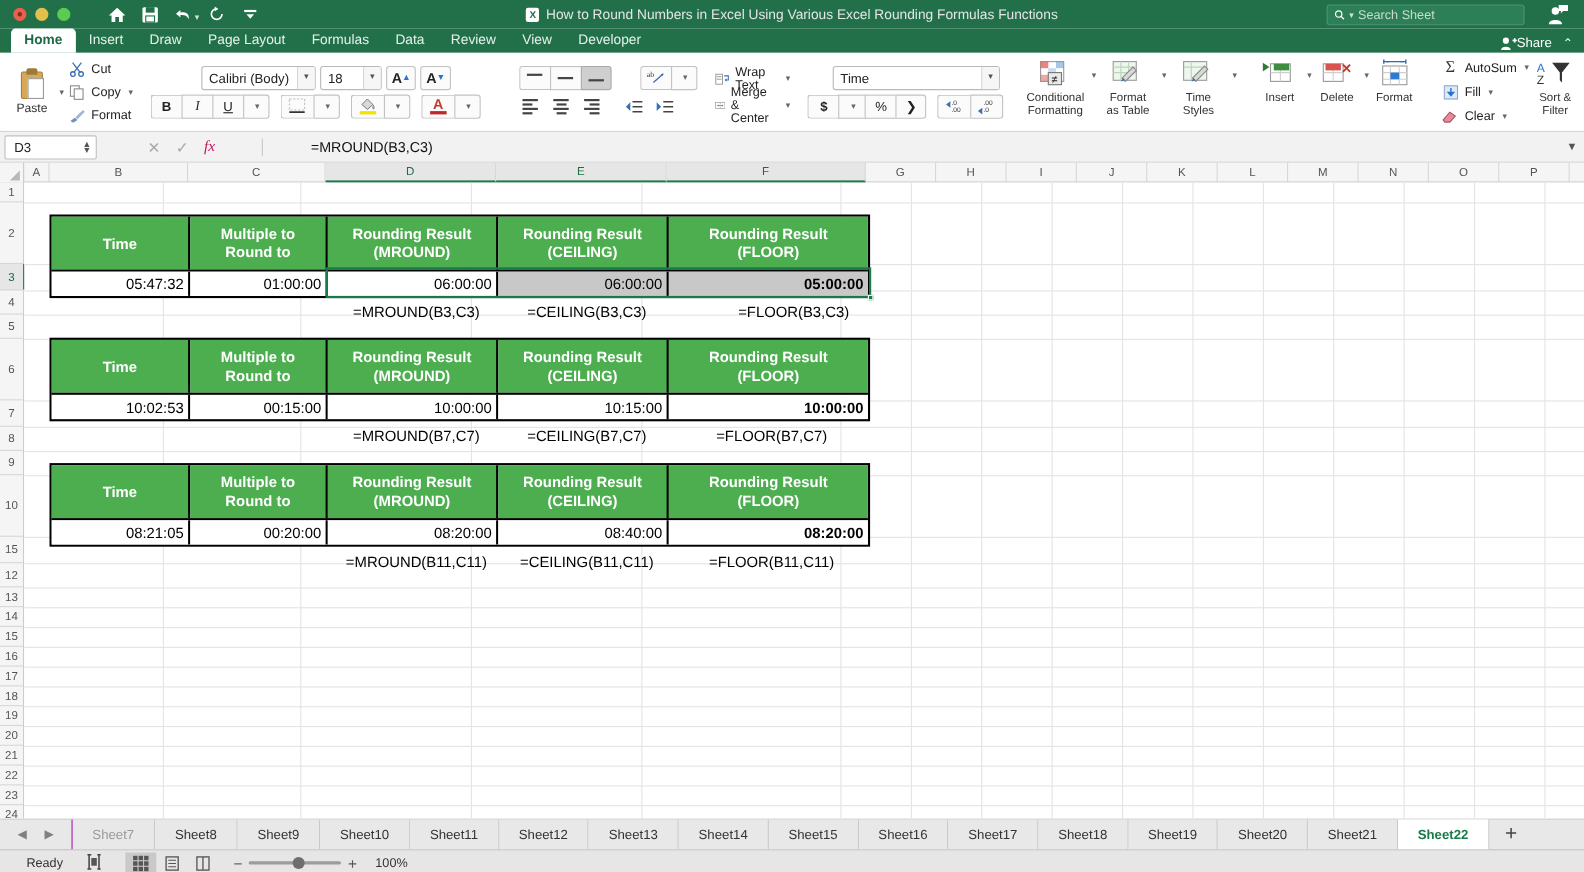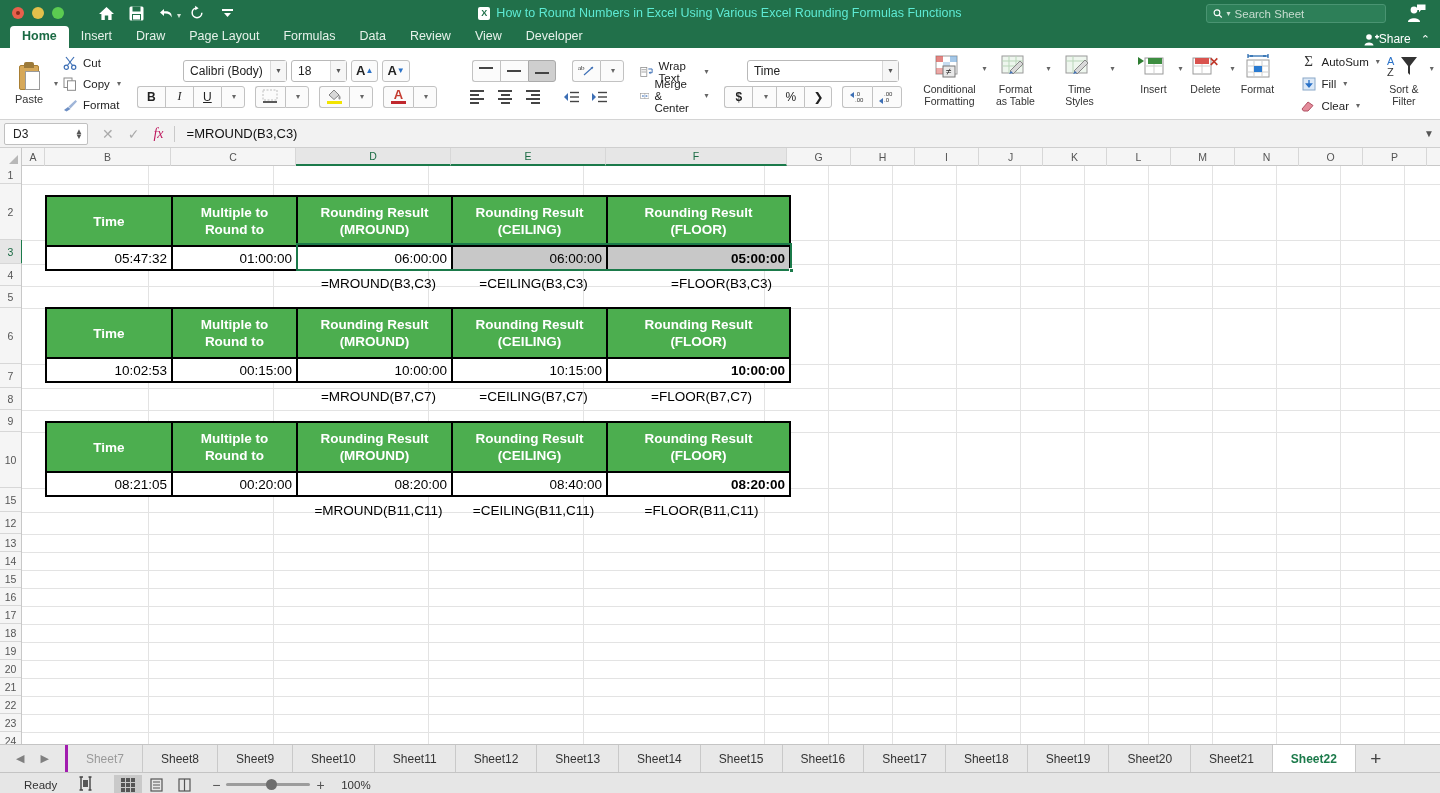--- a/index.html
+++ b/index.html
@@ -25,21 +25,21 @@
 
   .qat { display: flex; align-items: center; gap: 2px; margin-left: 28px; }
   .qat-btn {
     width: 28px; height: 22px; display: flex; align-items: center; justify-content: center;
     color: #fff; cursor: pointer;
   }
   .qat-caret { font-size: 8px; color: #cfe3d6; margin-left: -5px; margin-top:5px; }
 
   .win-title {
     position: absolute; left: 0; right: 0; text-align: center;
-    color: #5eead4; font-size: 12.5px; pointer-events: none;
+    color: #e5e5e5; font-size: 12.5px; pointer-events: none;
     display:flex; align-items:center; justify-content:center; gap:6px;
   }
   .xl-mini { display:inline-block; width:12px;height:13px; background:#fff; border-radius:2px; position:relative; }
   .xl-mini::after{content:'X'; position:absolute; inset:0; color:#21704A; font-size:9px; font-weight:bold; text-align:center; line-height:13px;}
 
   .search-sheet {
     position: absolute; right: 54px; top: 4px;
     width: 180px; height: 19px; background: #2d7f58;
     border: 1px solid #4a9472; border-radius: 3px;
     display: flex; align-items: center; padding: 0 6px; gap: 4px;
@@ -138,20 +138,21 @@
     display:flex; flex-direction:column; align-items:center; justify-content:flex-start;
     width: 58px; cursor:pointer; padding-top:4px; height:100%;
   }
   .bigbtn .bico { height: 30px; display:flex; align-items:center; justify-content:center; }
   .bigbtn .blbl { font-size: 10.5px; color:#333; text-align:center; line-height:11.5px; margin-top:2px; }
 
   
   .formulabar {
     height: 28px; background: #f2f2f2; display: flex; align-items: center;
     border-bottom: 1px solid #cfcfcf;
+    gap: 32px;
   }
   .namebox {
     width: 84px; height: 22px; margin-left: 4px; background: #fff;
     border: 1px solid #c0c0c0; border-radius: 2px; display: flex; align-items: center;
     font-size: 12px; padding-left: 8px; color: #222;
   }
   .spinner { margin-left: auto; margin-right: 4px; display:flex; flex-direction:column; line-height:5px; color:#555; font-size:8px;}
   .fb-icons { display:flex; align-items:center; gap:14px; margin-left: 14px; }
   .fb-ic { font-size: 14px; color: #aaa; }
   .fx { font-style: italic; font-size: 14px; color: #be185d; font-family:"Liberation Serif", serif;}
@@ -229,21 +230,21 @@
   .tabsbar {
     height: 28px; background: #e8e8e8; display: flex; align-items: stretch;
     border-top: 1px solid #c4c4c4;
   }
   .navarrows { display:flex; align-items:center; gap:16px; padding: 0 16px; color:#808080; font-size:11px;}
   .navarrows span { cursor: pointer; }
   .stab {
     padding: 0 18px; font-size: 12px; color: #333; display:flex; align-items:center;
     border-right: 1px solid #c9c9c9; cursor: pointer; background:#e8e8e8;
   }
-  .stab.first { color:#9a9a9a; border-left:3px solid #a21caf; }
+  .stab.first { color:#9a9a9a; border-left:1px solid #a21caf; }
   .stab.active { background:#fff; color:#1b7a4a; font-weight:bold; border-right-color:#c9c9c9;}
   .addtab { width:40px; display:flex; align-items:center; justify-content:center; font-size:19px; color:#444; cursor:pointer;}
 
   
   .statusbar {
     height: 24px; background: #e6e6e6; border-top: 1px solid #c4c4c4;
     display: flex; align-items: center; font-size: 11.5px; color: #333;
   }
   .st-ready { margin-left: 24px; }
   .st-mode { margin-left: 22px; font-size:13px; color:#444;}
@@ -473,21 +474,21 @@
               <i style="width:0"></i>
             </span>
         </div>
         <div class="btn-sq on" style="width:28px;">
           <span class="align-ico" style="gap:3px;">
               <i style="width:0"></i>
               <i style="width:14px"></i>
             </span>
         </div>
       </div>
-      <div class="grp-seg" style="margin-left:12px;">
+      <div class="grp-seg" style="margin-left:22px;">
         <div class="btn-sq" style="width:28px;">
           <svg width="17" height="15" viewBox="0 0 17 15">
               <text x="0" y="7" font-size="7" fill="#333" font-family="Liberation Serif, serif">ab</text>
               <line x1="6" y1="12" x2="15" y2="4" stroke="#3d6fb5" stroke-width="1.2"></line>
               <path d="M15 4 L12.5 4.5 L14.3 6.2 Z" fill="#3d6fb5"></path>
             </svg>
         </div>
         <div class="btn-sq" style="width:16px;">
             <span class="mini-caret">▾</span>
           </div>

